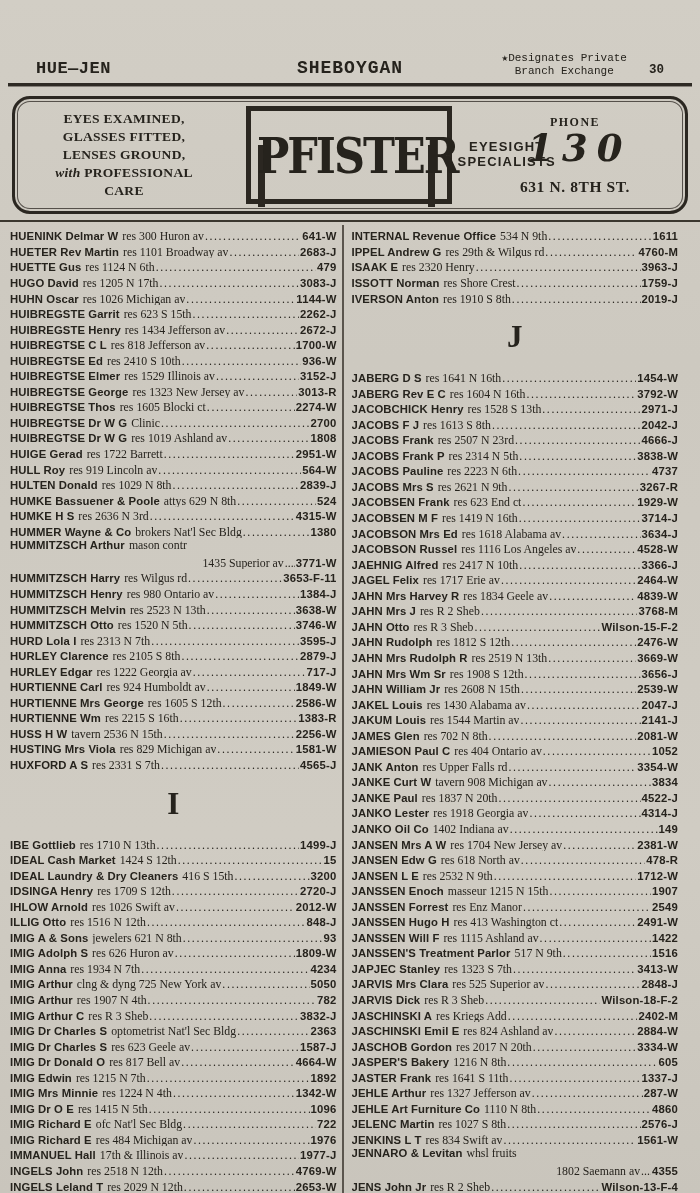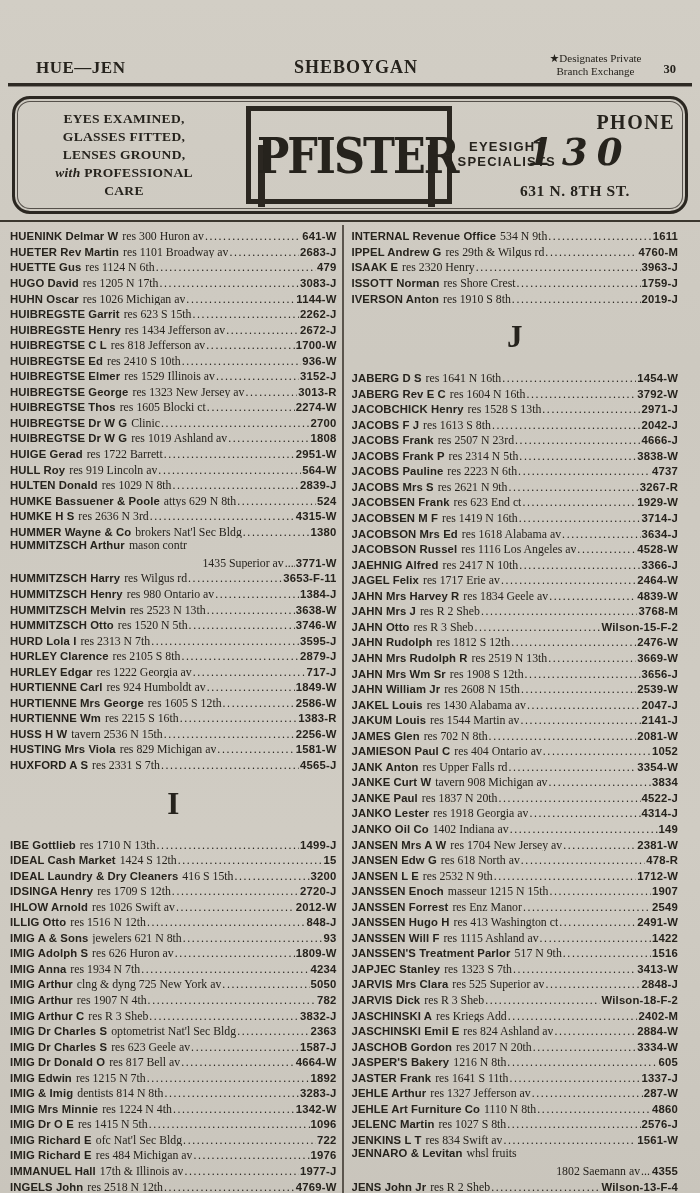--- a/index.html
+++ b/index.html
@@ -5,21 +5,22 @@
   html,body{margin:0;padding:0;background:#a8a49b;}
   .page{
     width:700px;height:1193px;position:relative;overflow:hidden;
     background:linear-gradient(180deg,#d2cec5 0%,#cdc9c0 30%,#d0ccc3 70%,#c9c5bc 100%);
     color:#26231d;font-family:"Liberation Serif",serif;
     box-sizing:border-box;
   }
   
   .masthead{
     display:grid;grid-template-columns:1fr auto 1fr;align-items:end;
-    padding:16px 24px 5px 36px;
+    padding:16px 36px 5px 36px;
+    font-family:Liberation Mono, monospace;
   }
   .mh-left{font-weight:700;font-size:17px;letter-spacing:.5px;}
   .mh-center{font-weight:700;font-size:18px;letter-spacing:1px;text-align:center;}
   .mh-right{display:flex;justify-content:flex-end;align-items:flex-end;gap:22px;}
   .mh-note{font-size:11px;line-height:1.2;text-align:center;margin-top:36px;}
   .mh-note .star{font-size:11px;}
   .mh-pagenum{font-weight:700;font-size:12.5px;padding-bottom:1px;}
   .head-rule{height:3px;background:#2e2a24;margin:0 8px;border-bottom:1px solid #86817a;}
   
   .ad{
@@ -38,21 +39,21 @@
   }
   .logo-text{
     font-family:"DejaVu Serif",serif;font-weight:700;font-size:43px;line-height:1.0;
     letter-spacing:-2px;transform:scaleY(1.14);transform-origin:top center;white-space:nowrap;
   }
   .logo-desc{position:absolute;width:7px;background:#2b2721;}
   .logo-desc.l{left:7px;top:34px;height:62px;}
   .logo-desc.r{right:12px;top:34px;height:62px;}
   .logo-sub{font-family:"Liberation Sans",sans-serif;font-weight:700;font-size:13px;letter-spacing:1.2px;}
   .ad-right{width:200px;text-align:center;margin-left:auto;}
-  .phone-label{font-weight:700;font-size:20px;letter-spacing:1.5px;text-align:right;}
+  .phone-label{font-weight:700;font-size:12px;letter-spacing:1.5px;}
   .phone-number{font-family:"DejaVu Serif",serif;font-weight:700;font-size:37px;letter-spacing:9px;line-height:1.02;padding-left:9px;font-style:italic;}
   .ad-address{font-weight:700;font-size:15.5px;letter-spacing:.6px;margin-top:10px;}
   
   .list-rule{height:2px;background:#3b372f;margin:5px 0 0;}
   .columns{display:flex;padding:3px 17px 0 7px;height:998px;box-sizing:border-box;}
   .col{flex:1 1 0;min-width:0;padding:2px 5px 0 3px;overflow:hidden;}
   .col-right{border-left:2px solid #5a554d;padding-left:8px;}
   .row{
     display:flex;align-items:baseline;height:15.55px;line-height:15.4px;
     white-space:nowrap;overflow:hidden;
@@ -416,26 +417,20 @@
           <span class="leader"></span>
           <span class="ph">4664-W</span>
         </div>
         <div class="row">
           <span class="nm">IMIG Edwin</span>
           <span class="tx">res 1215 N 7th</span>
           <span class="leader"></span>
           <span class="ph">1892</span>
         </div>
         <div class="row">
-          <span class="nm">IMIG &amp; Imig</span>
-          <span class="tx">dentists 814 N 8th</span>
-          <span class="leader"></span>
-          <span class="ph">3283-J</span>
-        </div>
-        <div class="row">
           <span class="nm">IMIG Mrs Minnie</span>
           <span class="tx">res 1224 N 4th</span>
           <span class="leader"></span>
           <span class="ph">1342-W</span>
         </div>
         <div class="row">
           <span class="nm">IMIG Dr O E</span>
           <span class="tx">res 1415 N 5th</span>
           <span class="leader"></span>
           <span class="ph">1096</span>

